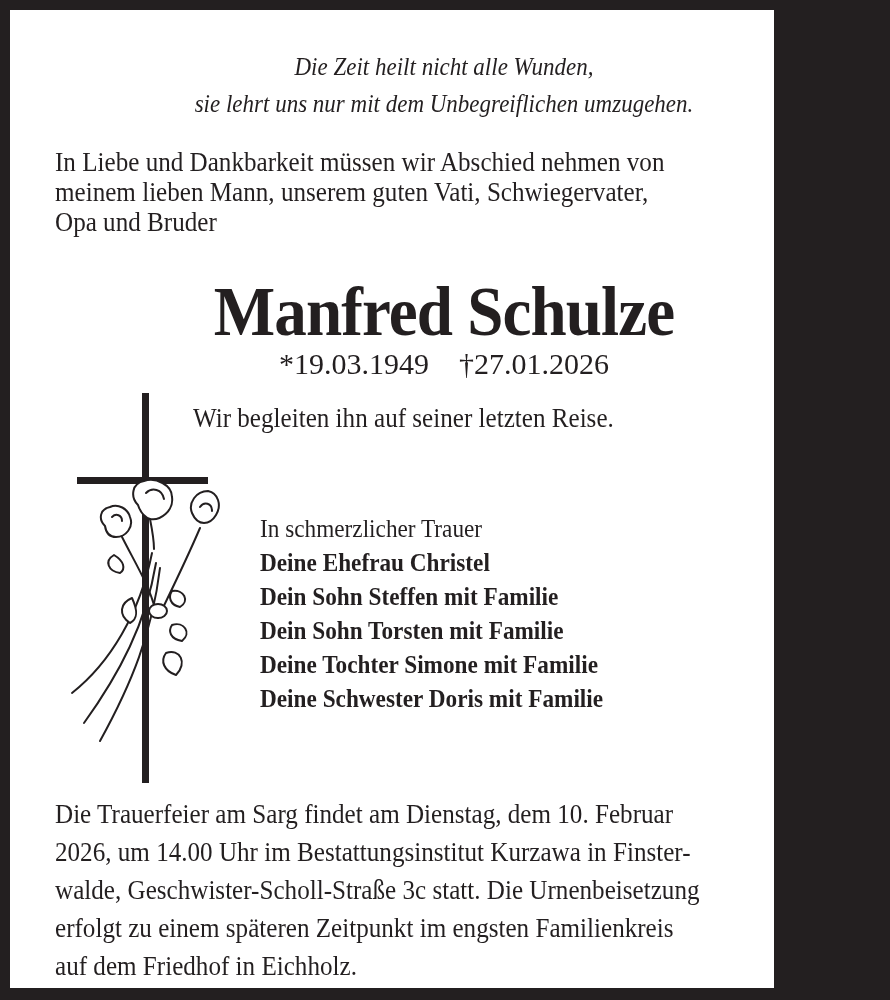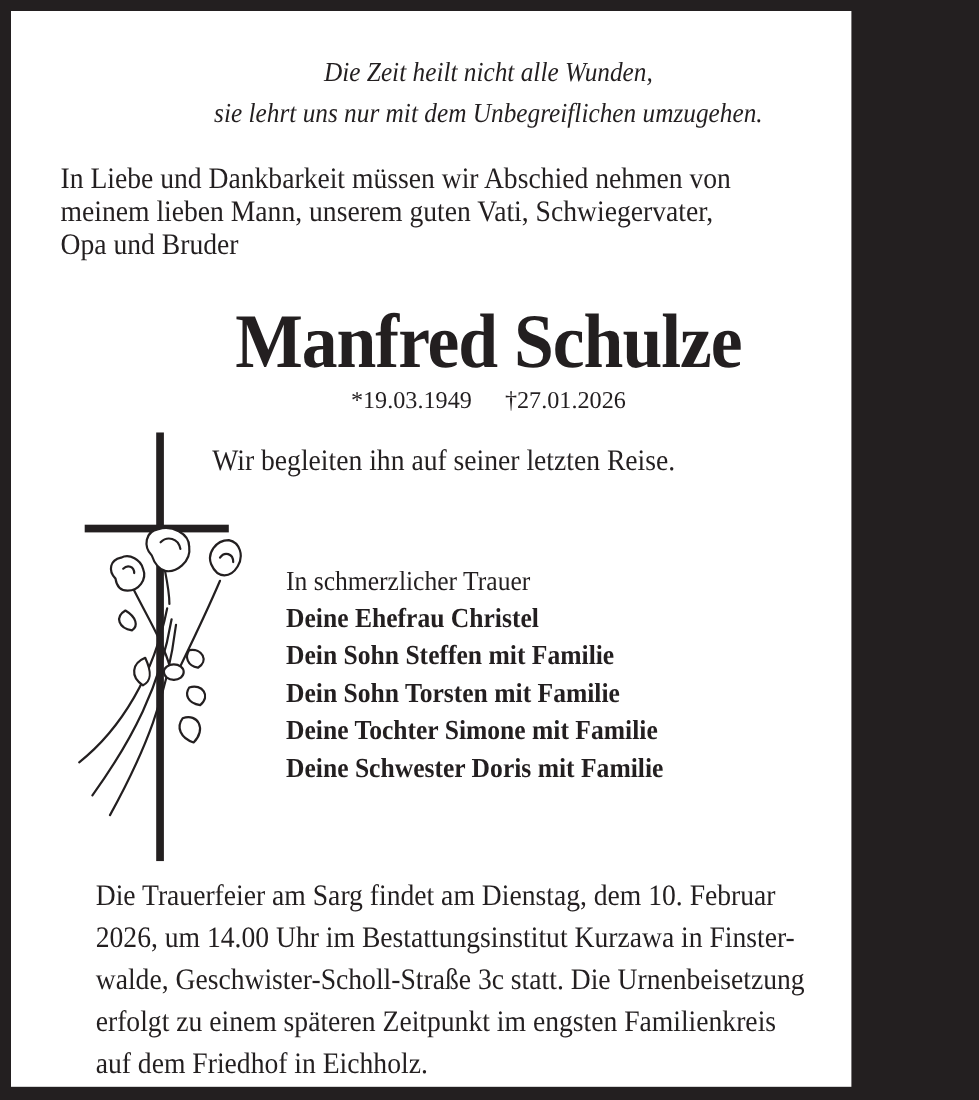--- a/index.html
+++ b/index.html
@@ -46,21 +46,21 @@
     font-size: 70px;
     line-height: 80px;
     letter-spacing: -1px;
     transform: scaleX(0.93);
     transform-origin: center top;
   }
   .dates {
     position: absolute;
     left: 0; width: 868px; top: 341px;
     text-align: center;
-    font-size: 22px;
+    font-size: 30px;
     line-height: 26px;
     word-spacing: 0;
   }
   .dates span { display: inline-block; }
   .dates .gap { width: 30px; }
   .journey {
     position: absolute;
     left: 183px; top: 393px;
     font-size: 27px;
     line-height: 30px;
@@ -83,21 +83,20 @@
   }
   .mourners .lead { font-weight: normal; }
   .mourners .m { font-weight: bold; white-space: nowrap; }
   .details {
     position: absolute;
     left: 45px; top: 785px;
     width: 798px;
     font-size: 27px;
     line-height: 38px;
     text-align: justify;
-    margin-left: 32px;
   }
   .details .inner {
     transform: scaleX(0.93);
     transform-origin: left top;
     width: 858px;
   }
 </style>
 </head>
 <body>
 

